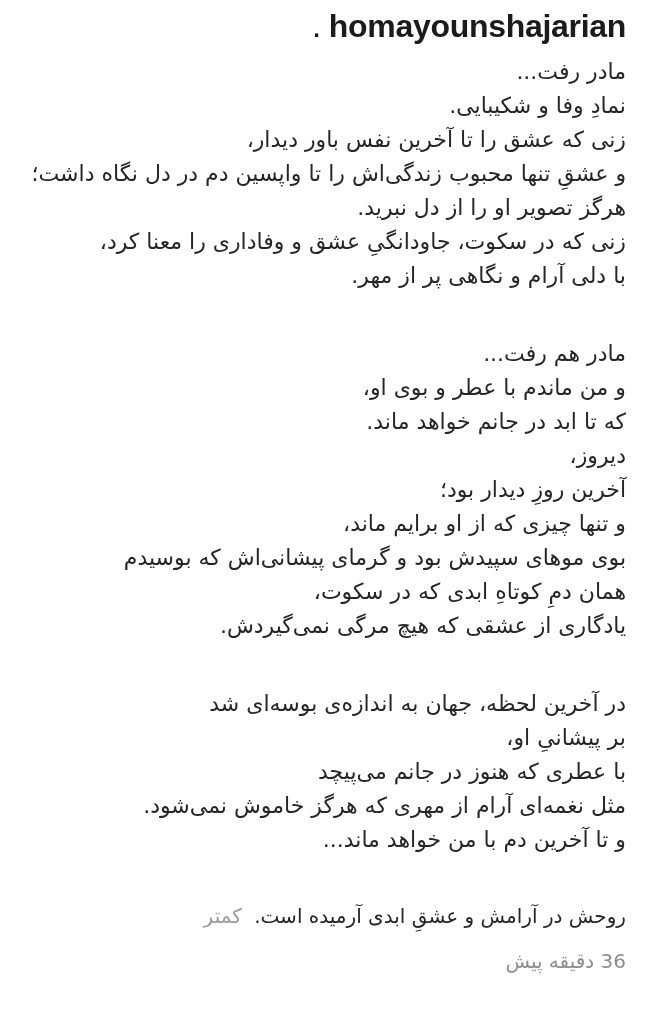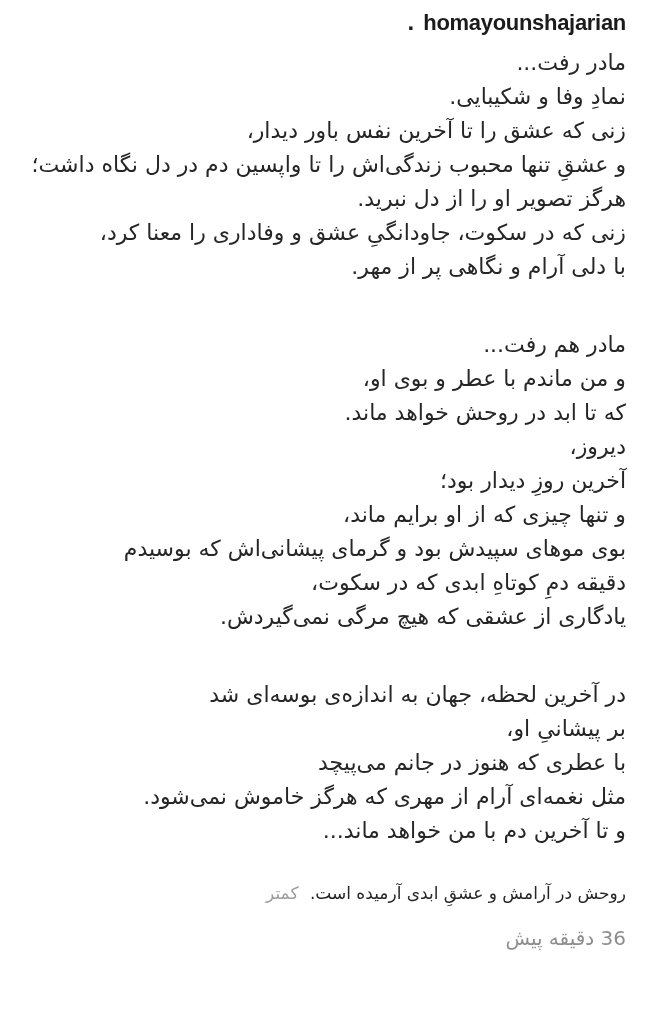--- a/index.html
+++ b/index.html
@@ -27,41 +27,41 @@
     display: flex;
     flex-direction: row; 
     align-items: baseline;
     gap: 9px;
     margin-bottom: 10px;
   }
   .username {
     direction: ltr;
     font-family: "Liberation Sans", "DejaVu Sans", sans-serif;
     font-weight: 700;
-    font-size: 22px;
+    font-size: 32px;
     letter-spacing: -0.3px;
     color: var(--username);
     cursor: pointer;
   }
   .separator {
     font-family: "Liberation Sans", "DejaVu Sans", sans-serif;
     font-weight: 700;
     font-size: 24px;
     color: var(--username);
   }
   .cap-line {
     font-size: 22px;
     line-height: 34px;
     color: var(--text);
     white-space: nowrap;
   }
   .stanza + .stanza { margin-top: 44px; }
   .final-line {
-    margin-top: 28px;
-    font-size: 17px;
+    margin-top: 42px;
+    font-size: 20px;
     line-height: 34px;
     color: var(--text);
   }
   .final-line .less {
     color: var(--less);
     margin-right: 6px;
     cursor: pointer;
   }
   .timestamp {
     margin-top: 16px;
@@ -86,26 +86,26 @@
         <div class="cap-line">نمادِ وفا و شکیبایی.</div>
         <div class="cap-line">زنی که عشق را تا آخرین نفس باور دیدار،</div>
         <div class="cap-line">و عشقِ تنها محبوب زندگی‌اش را تا واپسین دم در دل نگاه داشت؛</div>
         <div class="cap-line">هرگز تصویر او را از دل نبرید.</div>
         <div class="cap-line">زنی که در سکوت، جاودانگیِ عشق و وفاداری را معنا کرد،</div>
         <div class="cap-line">با دلی آرام و نگاهی پر از مهر.</div>
       </div>
       <div class="stanza">
         <div class="cap-line">مادر هم رفت...</div>
         <div class="cap-line">و من ماندم با عطر و بوی او،</div>
-        <div class="cap-line">که تا ابد در روحش خواهد ماند.</div>
+        <div class="cap-line">که تا ابد در جانم خواهد ماند.</div>
         <div class="cap-line">دیروز،</div>
         <div class="cap-line">آخرین روزِ دیدار بود؛</div>
         <div class="cap-line">و تنها چیزی که از او برایم ماند،</div>
         <div class="cap-line">بوی موهای سپیدش بود و گرمای پیشانی‌اش که بوسیدم</div>
-        <div class="cap-line">دقیقه دمِ کوتاهِ ابدی که در سکوت،</div>
+        <div class="cap-line">همان دمِ کوتاهِ ابدی که در سکوت،</div>
         <div class="cap-line">یادگاری از عشقی که هیچ مرگی نمی‌گیردش.</div>
       </div>
       <div class="stanza">
         <div class="cap-line">در آخرین لحظه، جهان به اندازه‌ی بوسه‌ای شد</div>
         <div class="cap-line">بر پیشانیِ او،</div>
         <div class="cap-line">با عطری که هنوز در جانم می‌پیچد</div>
         <div class="cap-line">مثل نغمه‌ای آرام از مهری که هرگز خاموش نمی‌شود.</div>
         <div class="cap-line">و تا آخرین دم با من خواهد ماند...</div>
       </div>
     </div>

